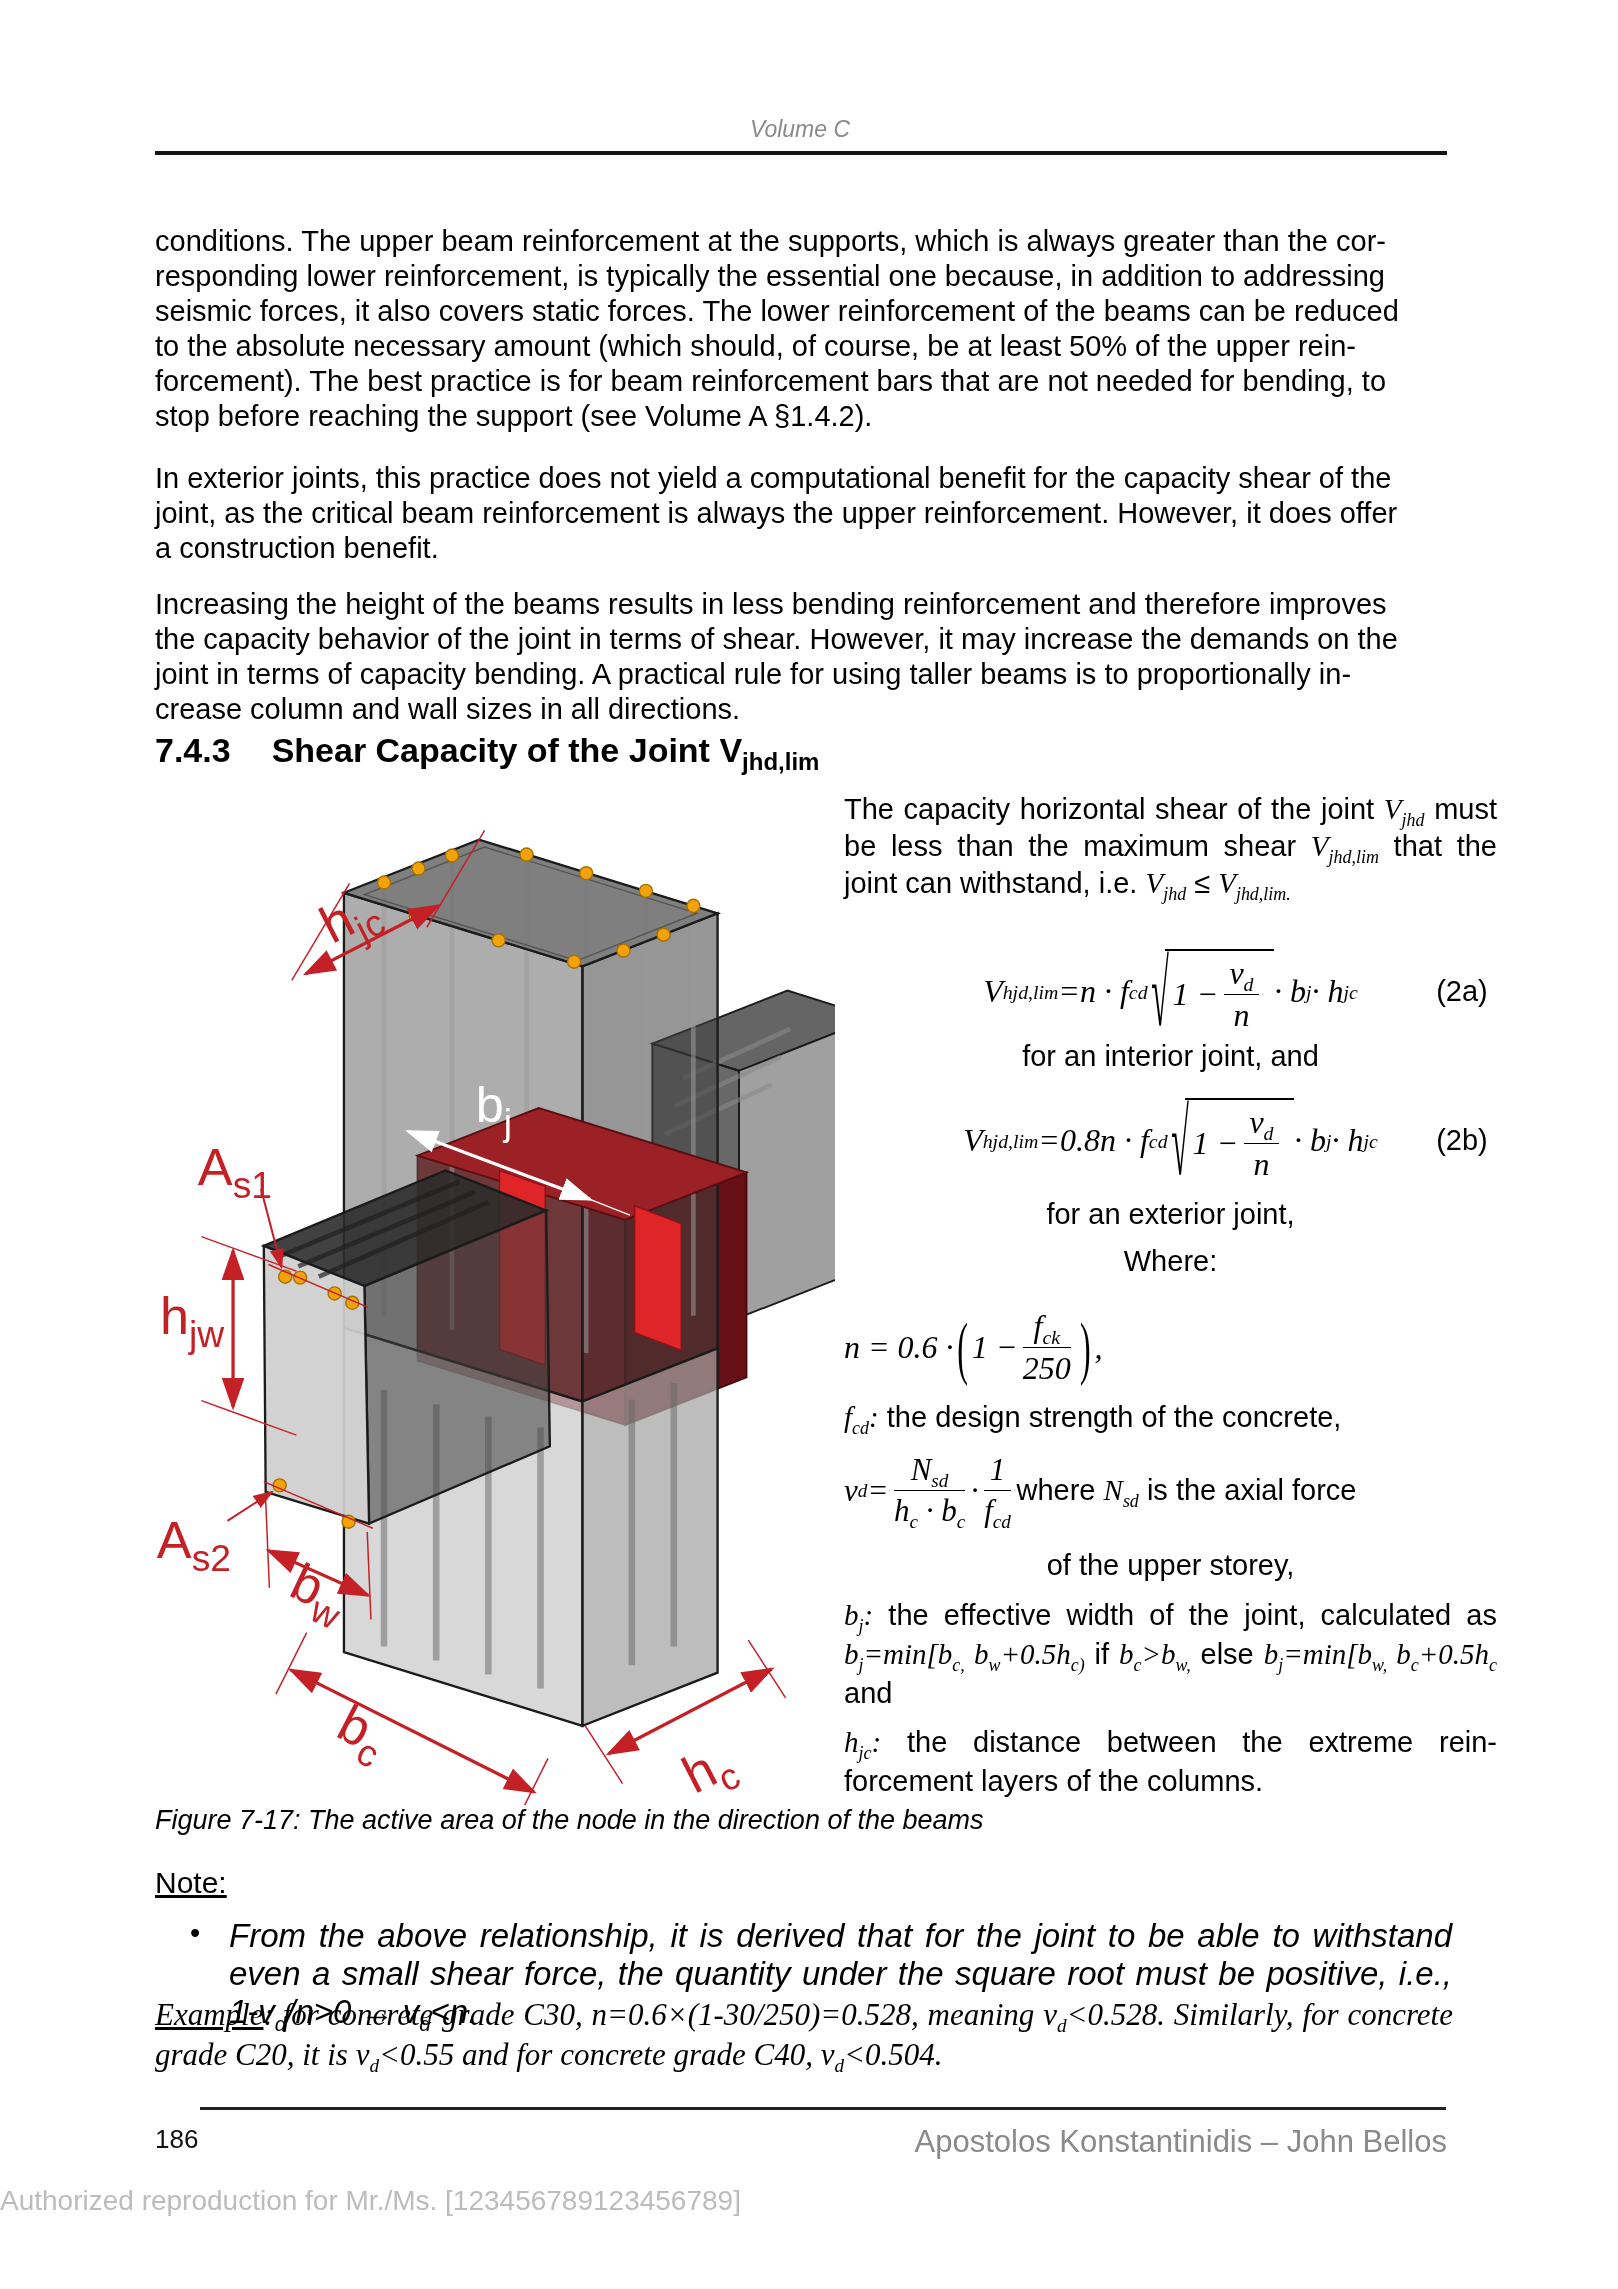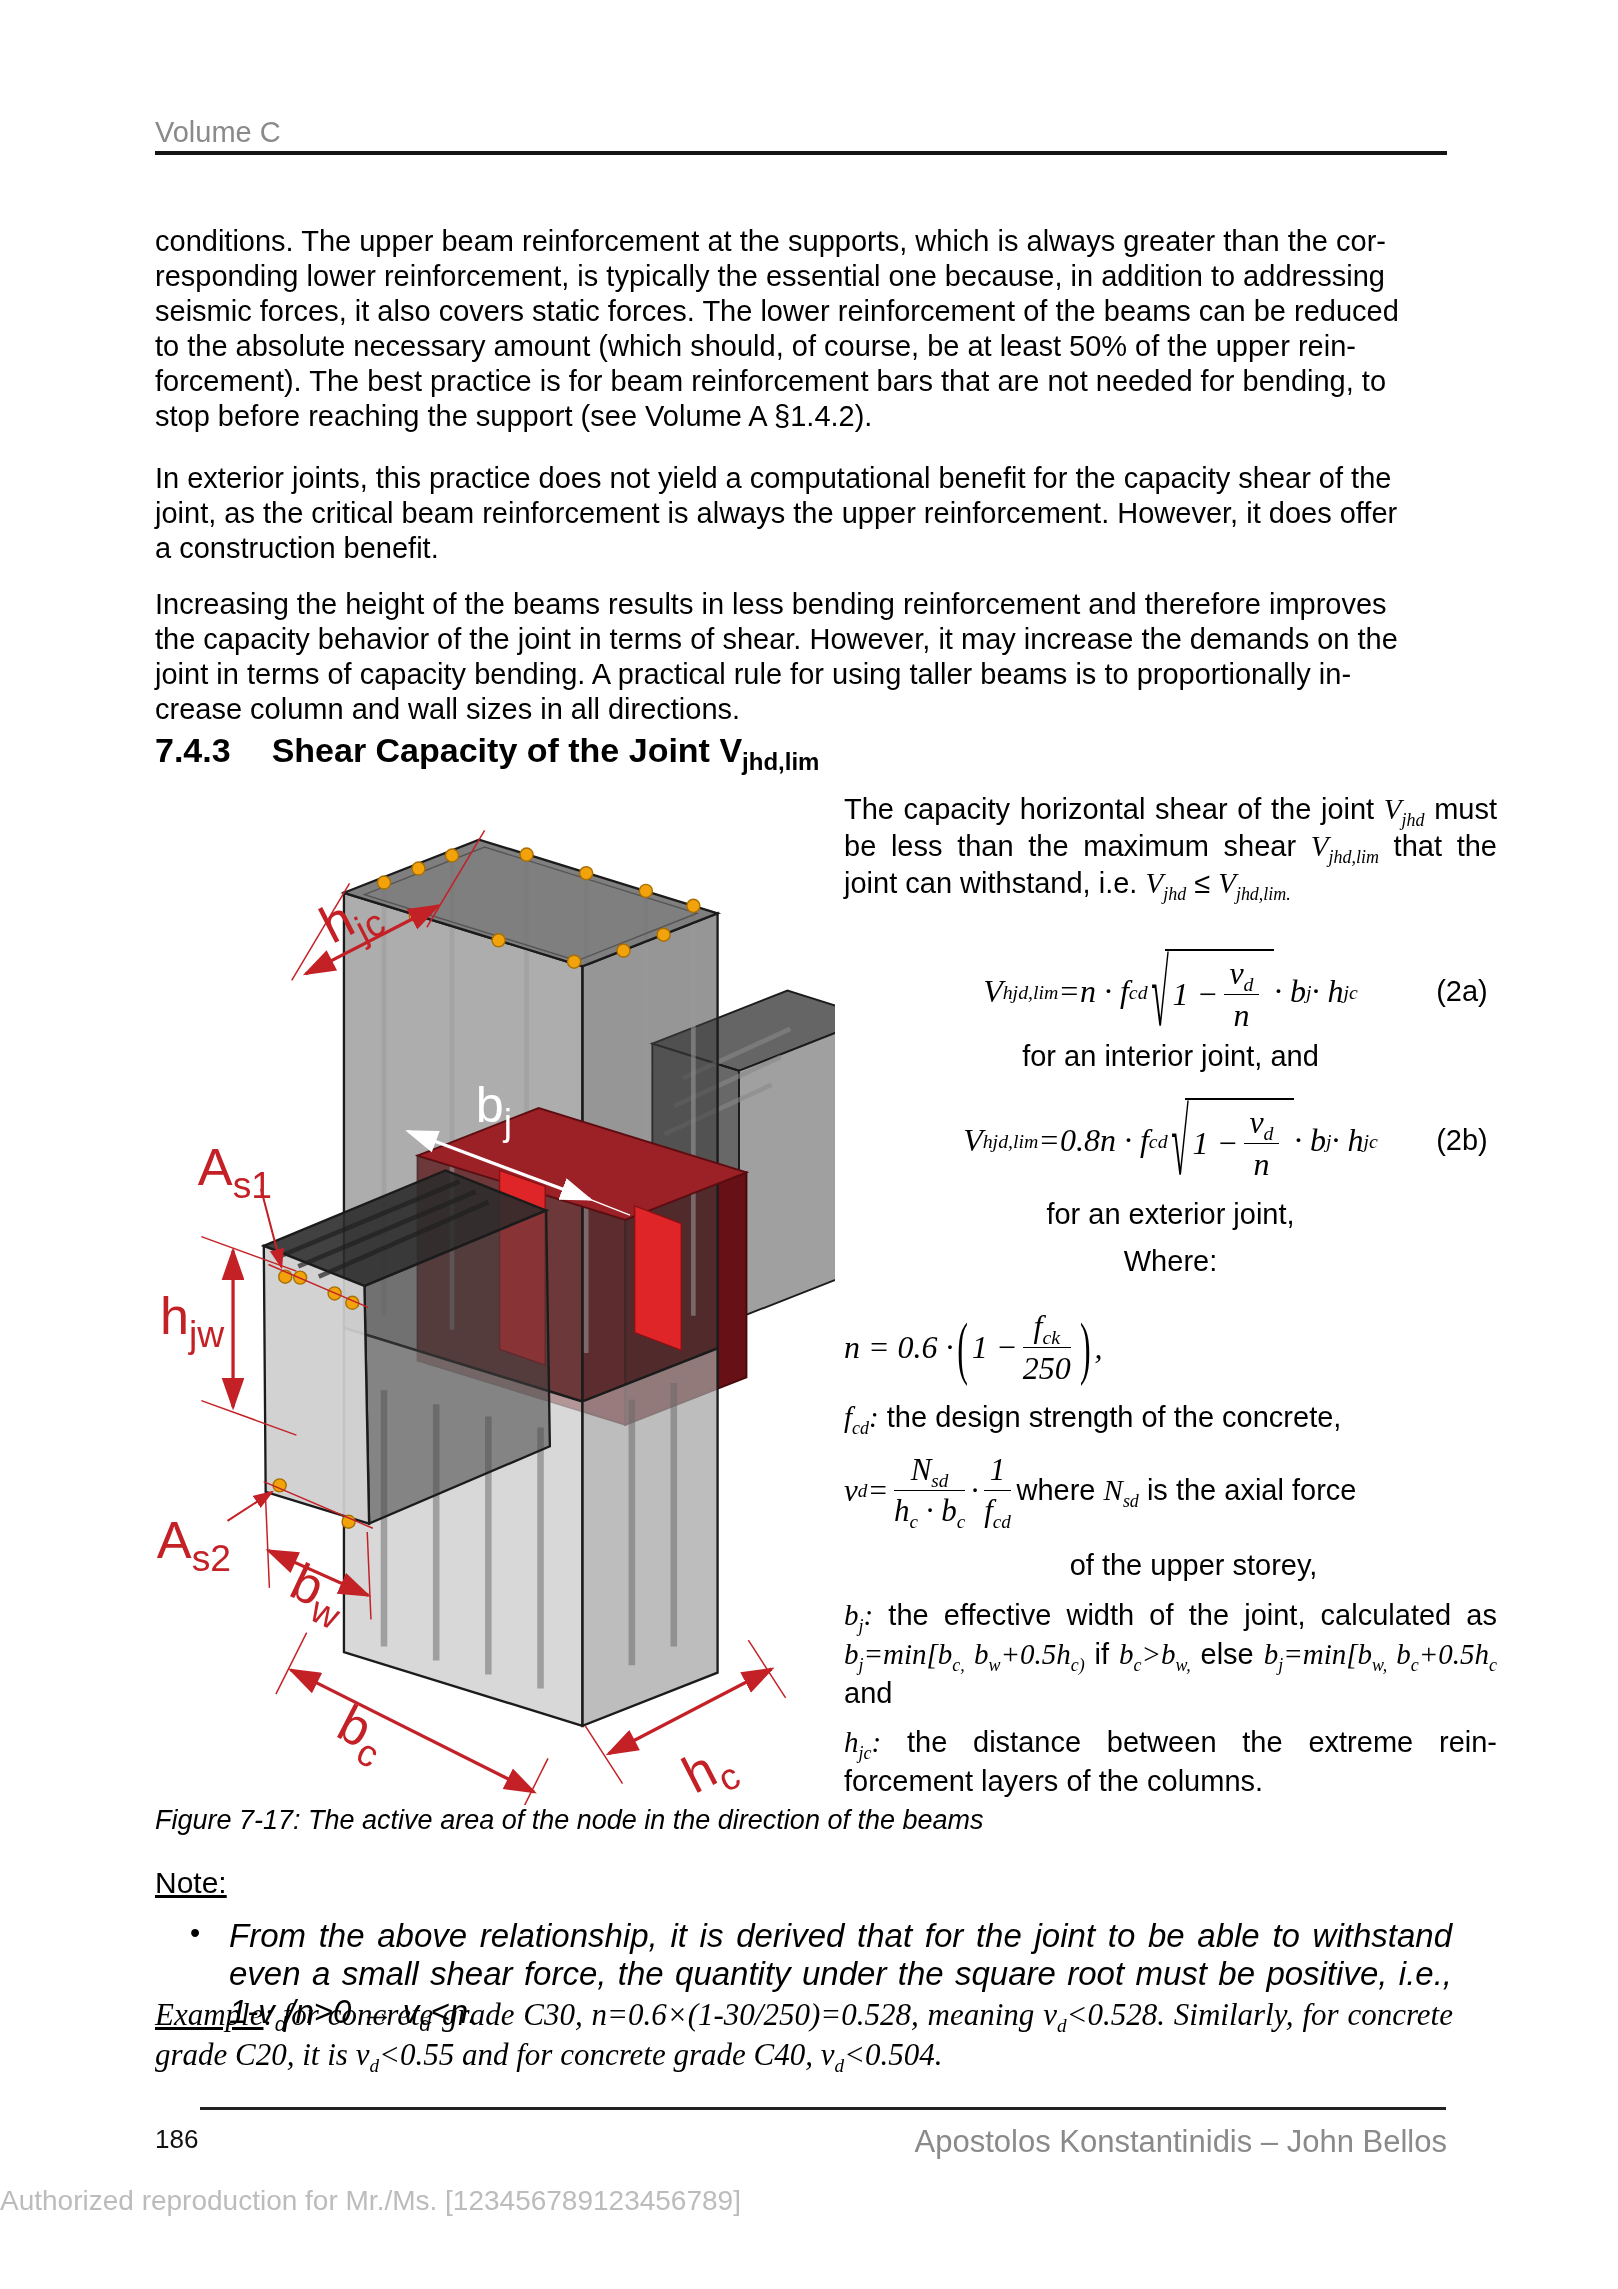--- a/index.html
+++ b/index.html
@@ -1,20 +1,20 @@
 <!DOCTYPE html>
 <html style="font-size:15px"><head>
 <meta charset="utf-8">
 <style>
   html,body{margin:0;padding:0;background:#e8e8e8;}
   .page{position:relative;width:1618px;height:2290px;background:#ffffff;margin:0 auto;
         font-family:"Liberation Sans",sans-serif;color:#000;overflow:hidden;}
   .abs{position:absolute;}
   
-  .volume{top:116px;left:155px;width:1290px;text-align:left;font-size:29px;color:#8a8a8a;}
+  .volume{top:116px;left:155px;width:1290px;text-align:center;font-size:23px;color:#8a8a8a;font-style:italic;}
   .hrule{top:151px;left:155px;width:1292px;height:3.7px;background:#151515;}
   .frule{top:2107px;left:200px;width:1246px;height:2.8px;background:#222;}
   .pagenum{top:2124px;left:155px;font-size:26px;color:#111;}
   .authors{top:2124px;left:155px;width:1292px;text-align:right;font-size:31px;color:#8a8a8a;}
   .watermark{top:2185px;left:0;width:1454px;text-align:left;font-size:28px;color:#bcbcbc;}
   
   .para{left:155px;width:1298px;font-size:29px;line-height:35px;white-space:pre-line;text-align:justify;}
   .p1{top:224px;} .p2{top:461px;} .p3{top:587px;}
   .heading{top:731px;left:155px;font-size:34px;font-weight:bold;display:flex;gap:41px;}
   .heading sub{font-size:24px;line-height:0;}
@@ -296,21 +296,21 @@
       <span class="den"><span>h</span><sub>c</sub><span> · </span><span>b</span><sub>c</sub></span>
       </span>
     <span> · </span>
     <span class="frac">
         <span class="num">1</span>
       <span class="den"><span>f</span><sub>cd</sub></span>
       </span>
     <span style="font-family:'Liberation Sans',sans-serif;font-style:normal;font-size:29px;"><span>  where </span><span class="v">N</span><sub class="v">sd</sub><span>  is the axial force</span></span>
   </div>
 
-  <div class="abs rc plain" style="top:1548px;margin-left:23px;">of the upper storey,</div>
+  <div class="abs rc plain" style="top:1548px;">of the upper storey,</div>
   <div class="abs rc" style="top:1596px;line-height:39px;"><span class="v">b</span><sub class="v">j</sub><span class="v">:</span><span> the effective width of the joint, calculated as  </span><span class="v">b</span><sub class="v">j</sub><span class="v">=min[b</span><sub class="v">c,</sub><span class="v">  b</span><sub class="v">w</sub><span class="v">+0.5h</span><sub class="v">c)</sub><span>  if  </span><span class="v">b</span><sub class="v">c</sub><span class="v">&gt;b</span><sub class="v">w,</sub><span>  else </span><span class="v">b</span><sub class="v">j</sub><span class="v">=min[b</span><sub class="v">w,</sub><span class="v"> b</span><sub class="v">c</sub><span class="v">+0.5h</span><sub class="v">c</sub><span> and</span></div>
   <div class="abs rc" style="top:1723px;line-height:39px;"><span class="v">h</span><sub class="v">jc</sub><span class="v">:</span><span> the distance between the extreme rein-forcement layers of the columns.</span></div>
 
   <div class="abs caption">Figure 7-17: The active area of the node in the direction of the beams</div>
   <div class="abs note-title">Note:</div>
   <div class="abs bullet-dot">•</div>
   <div class="abs bullet-text"><span class="i">From the above relationship, it is derived that for the joint to be able to withstand even a small shear force, the quantity under the square root must be positive, i.e., 1-v</span><sub class="i">d</sub><span class="i">/n&gt;0 </span><span class="arr">→</span><span class="i"> v</span><sub class="i">d</sub><span class="i">&lt;n.</span></div>
   <div class="abs example"><span class="ser u">Example</span><span class="ser">: for concrete grade C30, n=0.6×(1-30/250)=0.528, meaning v</span><sub class="ser">d</sub><span class="ser">&lt;0.528. Similarly, for concrete grade C20, it is v</span><sub class="ser">d</sub><span class="ser">&lt;0.55 and for concrete grade C40, v</span><sub class="ser">d</sub><span class="ser">&lt;0.504.</span></div>
 
   <div class="abs frule"></div>

